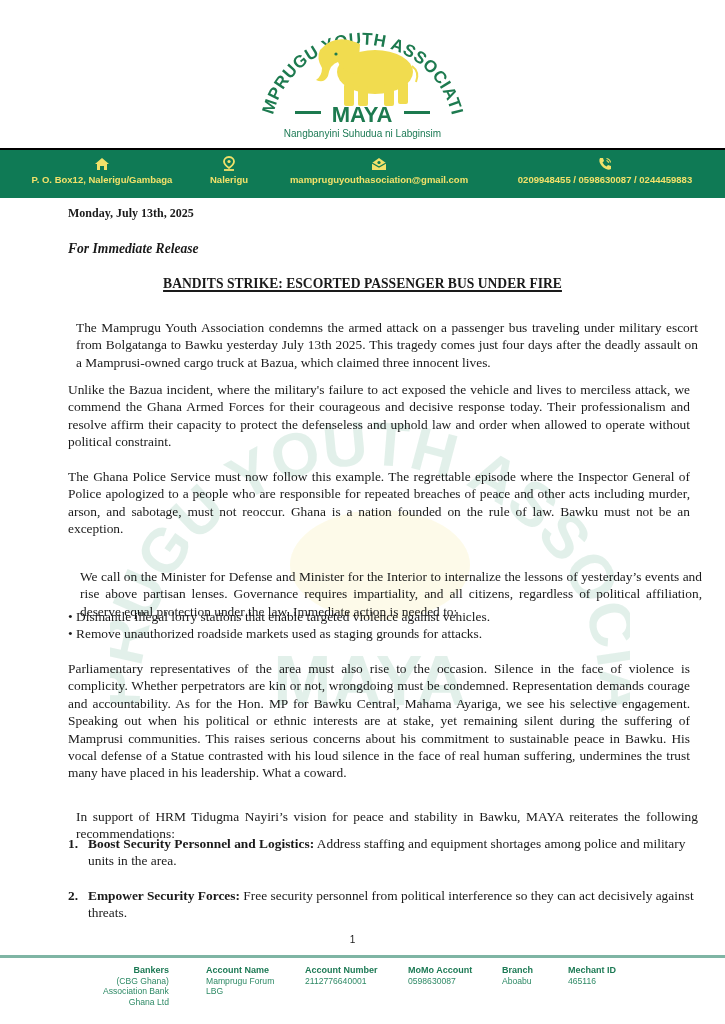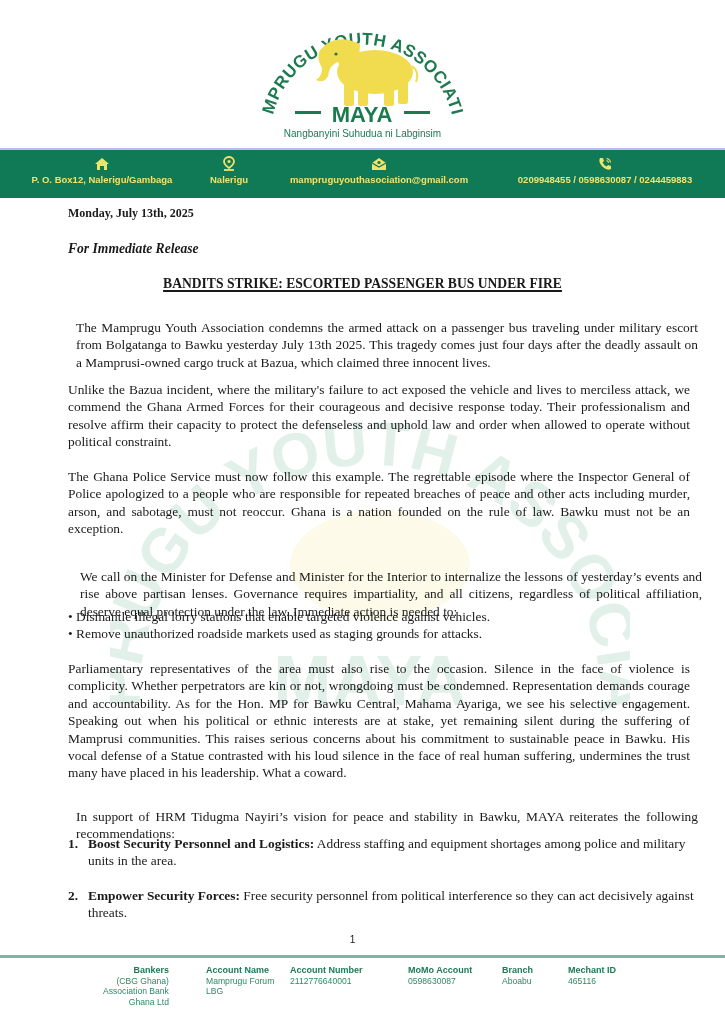--- a/index.html
+++ b/index.html
@@ -1,20 +1,20 @@
 <!DOCTYPE html>
 <html><head>
 <meta charset="utf-8">
 <style>
   html, body { margin:0; padding:0; }
   body { width:725px; height:1024px; background:#ffffff; position:relative; overflow:hidden; font-family:"Liberation Serif", serif; color:#1a1a1a; }
   .header { position:absolute; left:0; top:0; width:725px; height:148px; }
   .logo-svg { position:absolute; left:250px; top:2px; }
   .tagline { position:absolute; left:0; width:725px; top:128px; text-align:center; font-family:"Liberation Sans", sans-serif; font-size:10px; color:#1d7a55; }
-  .contact-bar { position:absolute; left:0; top:148px; width:725px; height:48px; background:#0f7a55; border-top:2px solid #c4b5fd; }
+  .contact-bar { position:absolute; left:0; top:148px; width:725px; height:48px; background:#0f7a55; border-top:2px solid #000000; }
   .contact-item { position:absolute; top:6px; text-align:center; font-family:"Liberation Sans", sans-serif; font-weight:bold; font-size:9.5px; color:#f2e16a; white-space:nowrap; }
   .contact-item .ic { display:block; height:16px; margin:0 auto 2px auto; }
   .watermark { position:absolute; left:110px; top:365px; opacity:0.12; pointer-events:none; }
   .date { position:absolute; left:68px; top:206px; font-weight:bold; font-size:12px; }
   .release { position:absolute; left:68px; top:241px; font-weight:bold; font-style:italic; font-size:13.6px; }
   .headline { position:absolute; left:0; width:725px; top:276px; text-align:center; font-weight:bold; font-size:13.6px; }
   .headline span { text-decoration:underline; text-decoration-thickness:1.5px; text-underline-offset:2px; }
   .para { position:absolute; left:68px; width:622px; text-align:justify; font-size:13.4px; line-height:17.4px; }
   .para.last-left { text-align-last:left; }
   .bullets { position:absolute; left:68px; width:622px; font-size:13.4px; line-height:17.4px; margin:0; padding:0; list-style:none; }
@@ -136,21 +136,21 @@
   <div class="lbl">Bankers</div>
   <div class="val">(CBG Ghana)</div>
   <div class="val">Association Bank</div>
   <div class="val">Ghana Ltd</div>
 </div>
 <div class="footer-col" style="left:206px;">
   <div class="lbl">Account Name</div>
   <div class="val">Mamprugu Forum</div>
   <div class="val">LBG</div>
 </div>
-<div class="footer-col" style="left:290px;">
+<div class="footer-col" style="left:305px;">
   <div class="lbl">Account Number</div>
   <div class="val">2112776640001</div>
 </div>
 <div class="footer-col" style="left:408px;">
   <div class="lbl">MoMo Account</div>
   <div class="val">0598630087</div>
 </div>
 <div class="footer-col" style="left:502px;">
   <div class="lbl">Branch</div>
   <div class="val">Aboabu</div>

